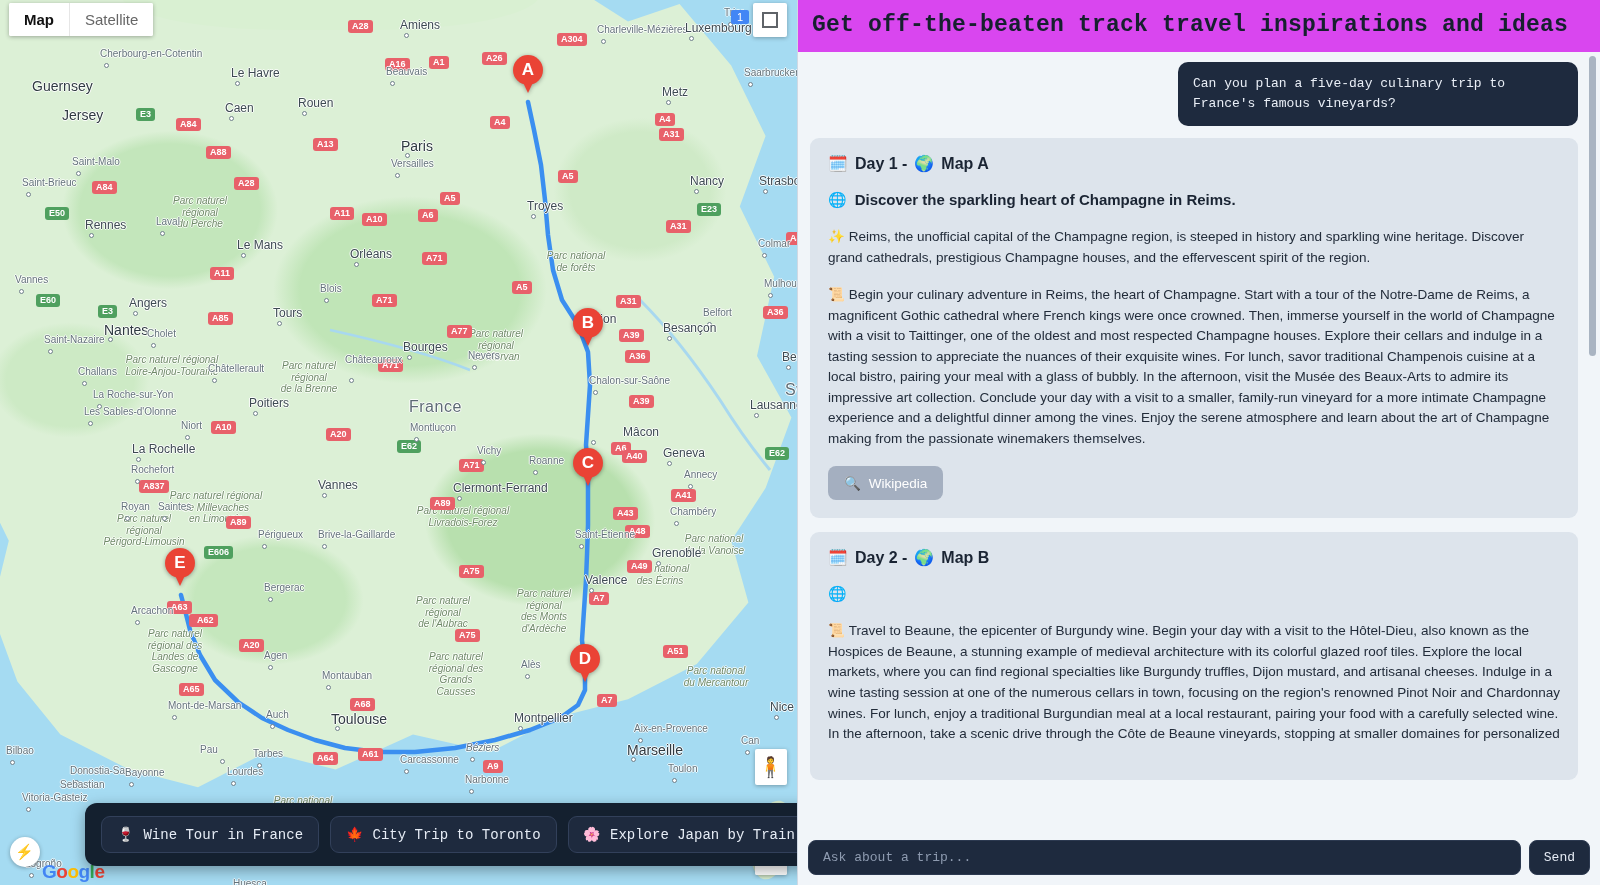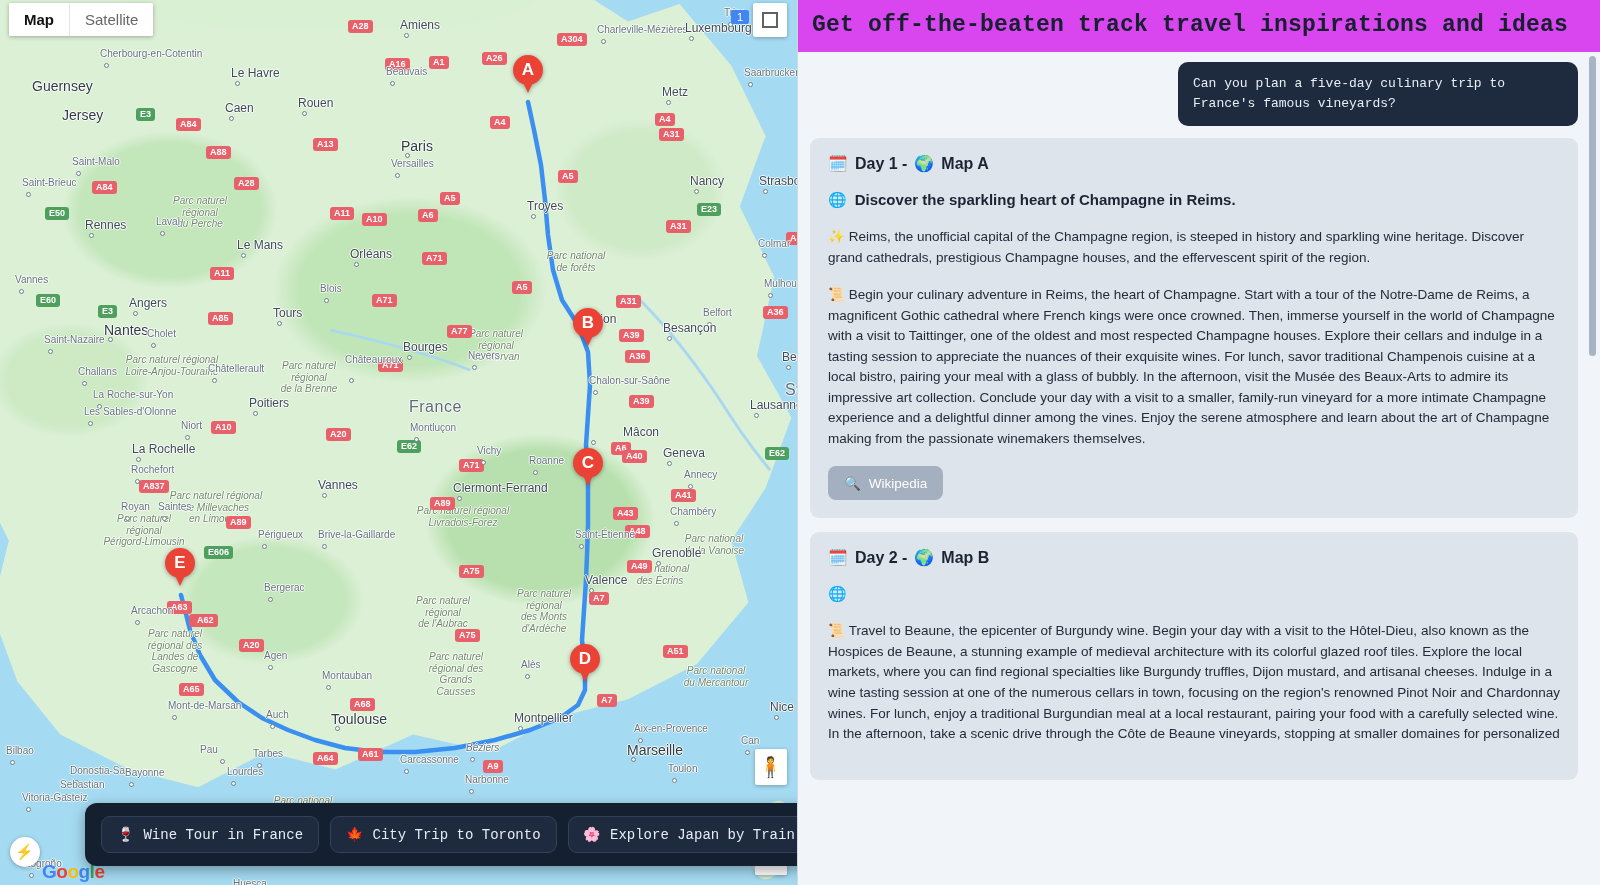--- a/index.html
+++ b/index.html
@@ -680,14 +680,18 @@
             </div>
             <div class="day-para"><span class="emoji">📜</span><span>Travel to Beaune, the epicenter of Burgundy wine. Begin your day with a visit to the Hôtel-Dieu, also known as the Hospices de Beaune, a stunning example of medieval architecture with its colorful glazed roof tiles. Explore the local markets, where you can find regional specialties like Burgundy truffles, Dijon mustard, and artisanal cheeses. Indulge in a wine tasting session at one of the numerous cellars in town, focusing on the region's renowned Pinot Noir and Chardonnay wines. For lunch, enjoy a traditional Burgundian meal at a local restaurant, pairing your food with a carefully selected wine. In the afternoon, take a scenic drive through the Côte de Beaune vineyards, stopping at smaller domaines for personalized</span></div>
           </div>
         </div>
     </div>
 
     <div class="chat-scrollbar">
       <div class="chat-scrollbar-thumb"></div>
     </div>
 
+    <div class="chat-input-bar">
+      <input class="chat-input" type="text" placeholder="Ask about a trip..." style="">
+      <button class="send-btn">Send</button>
+    </div>
   </div>
 </div>
 
 </body></html>

